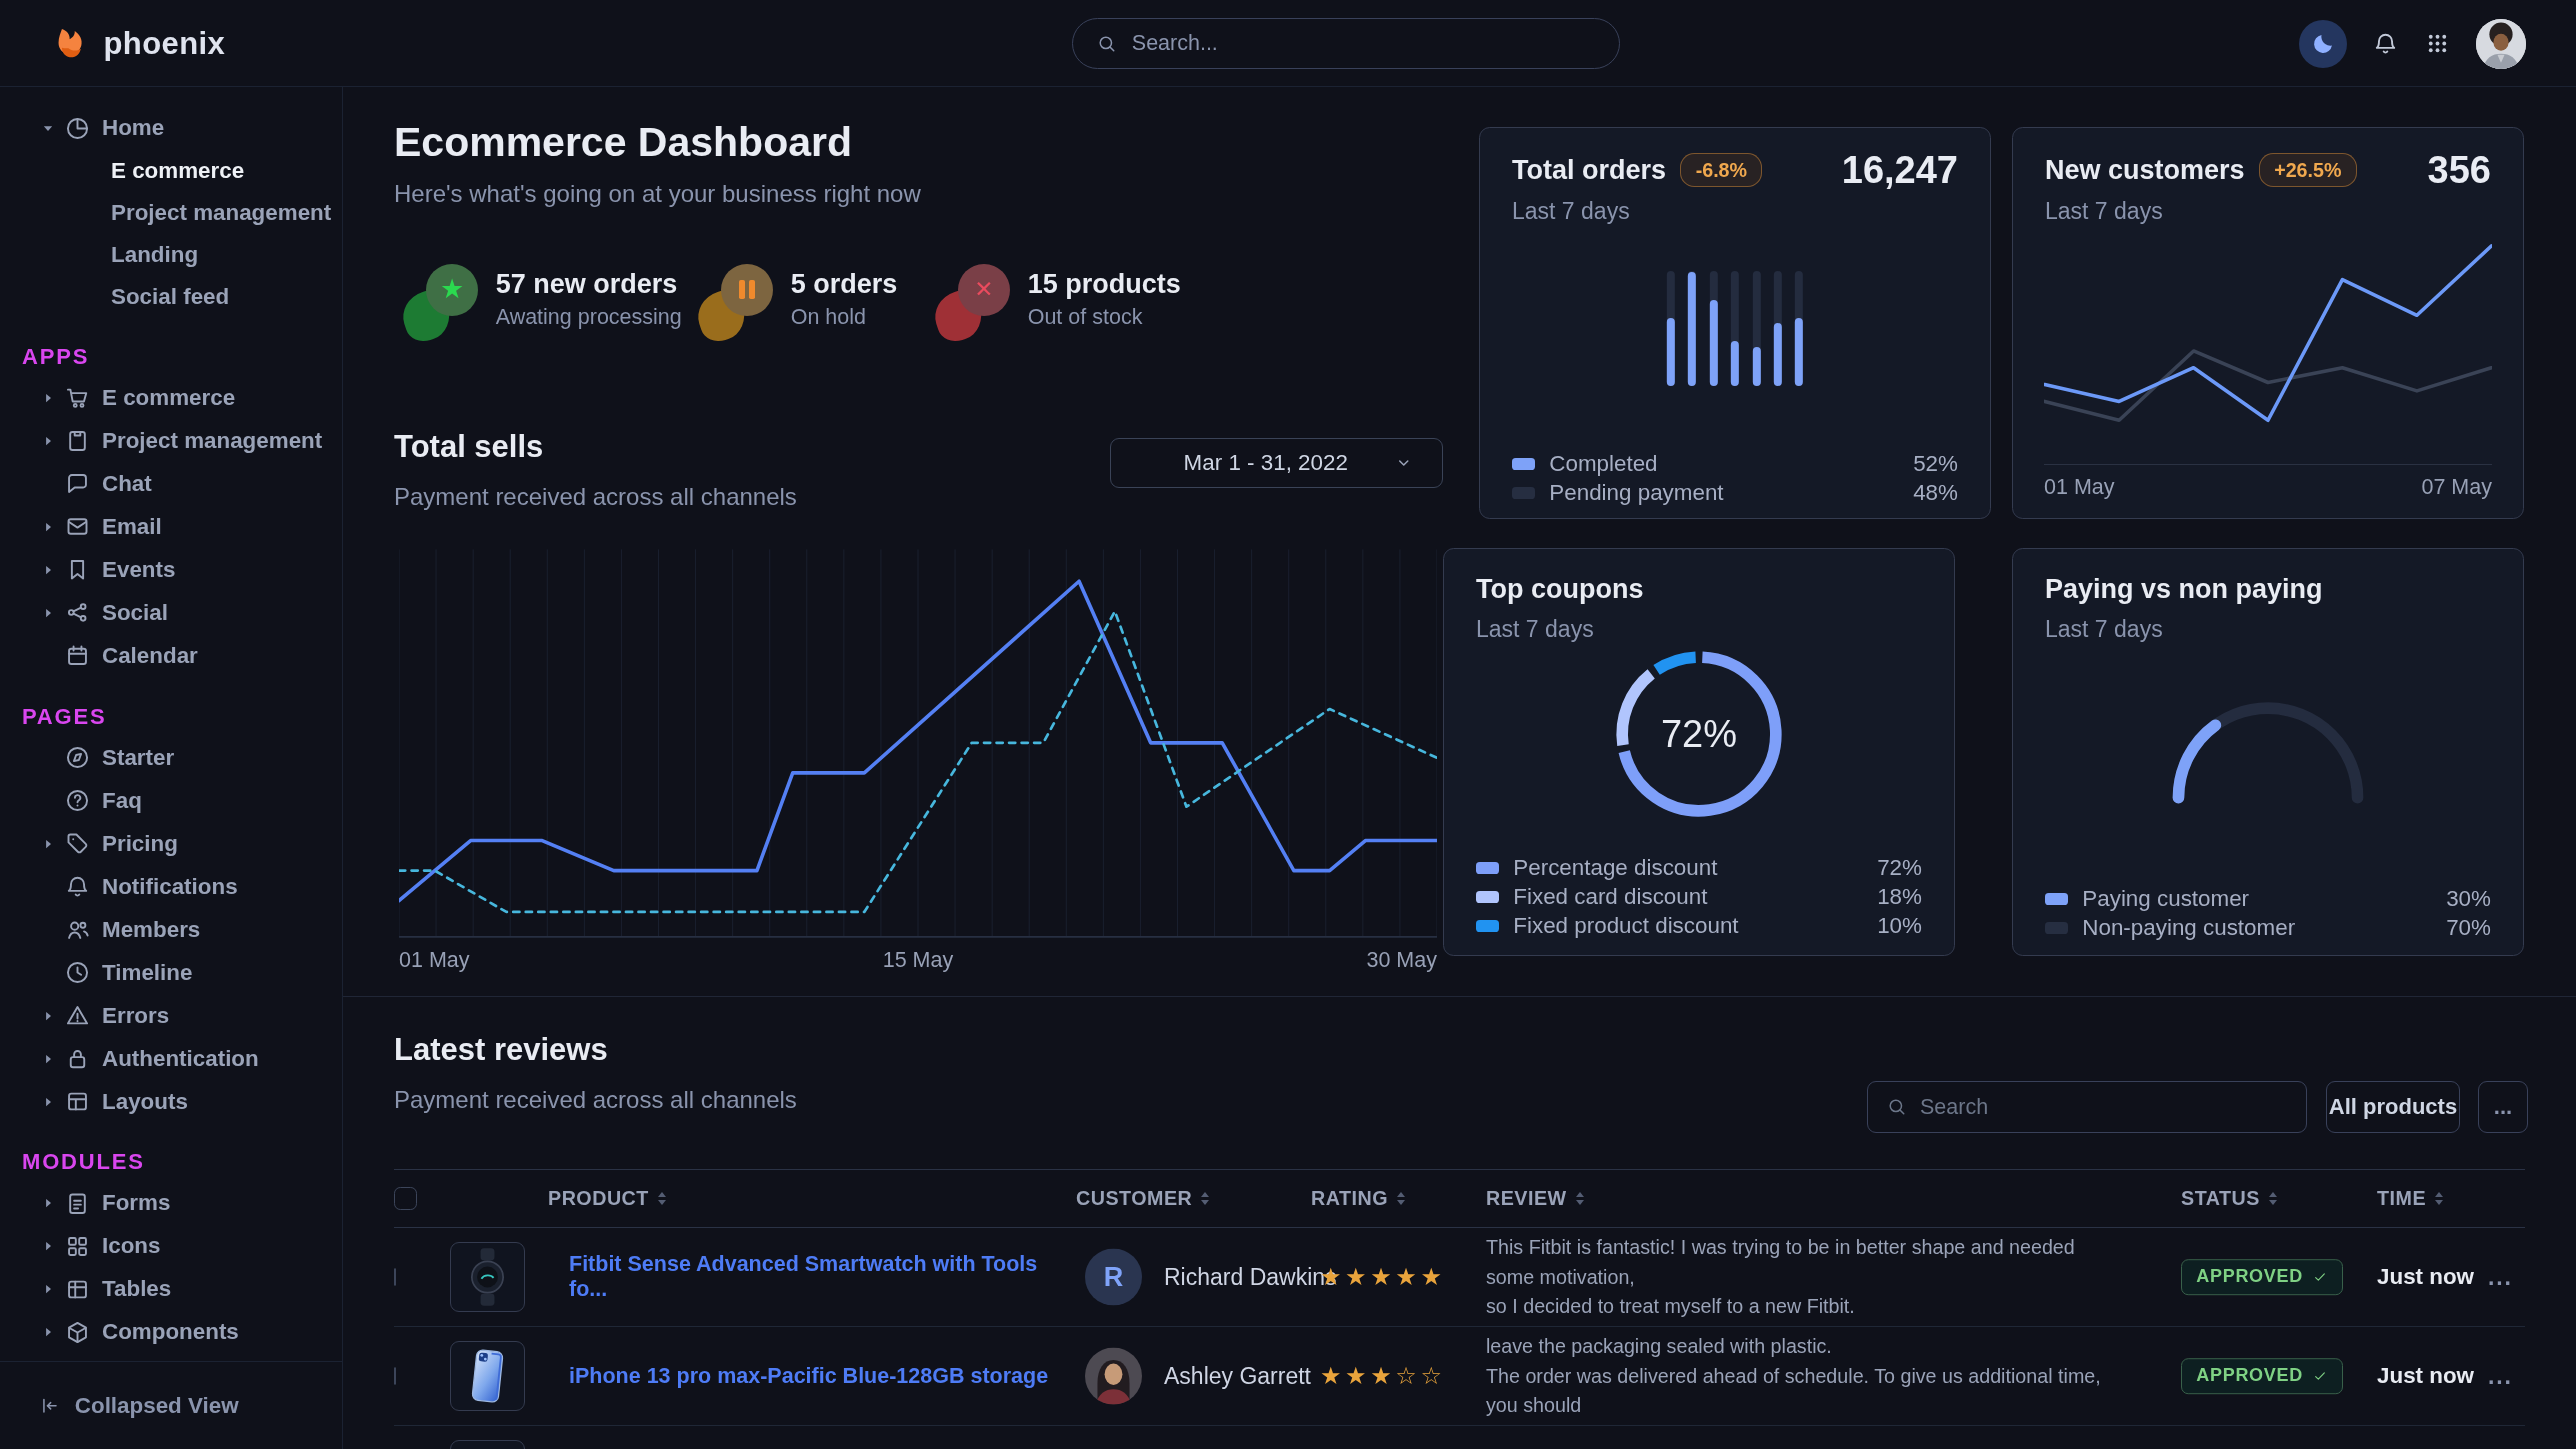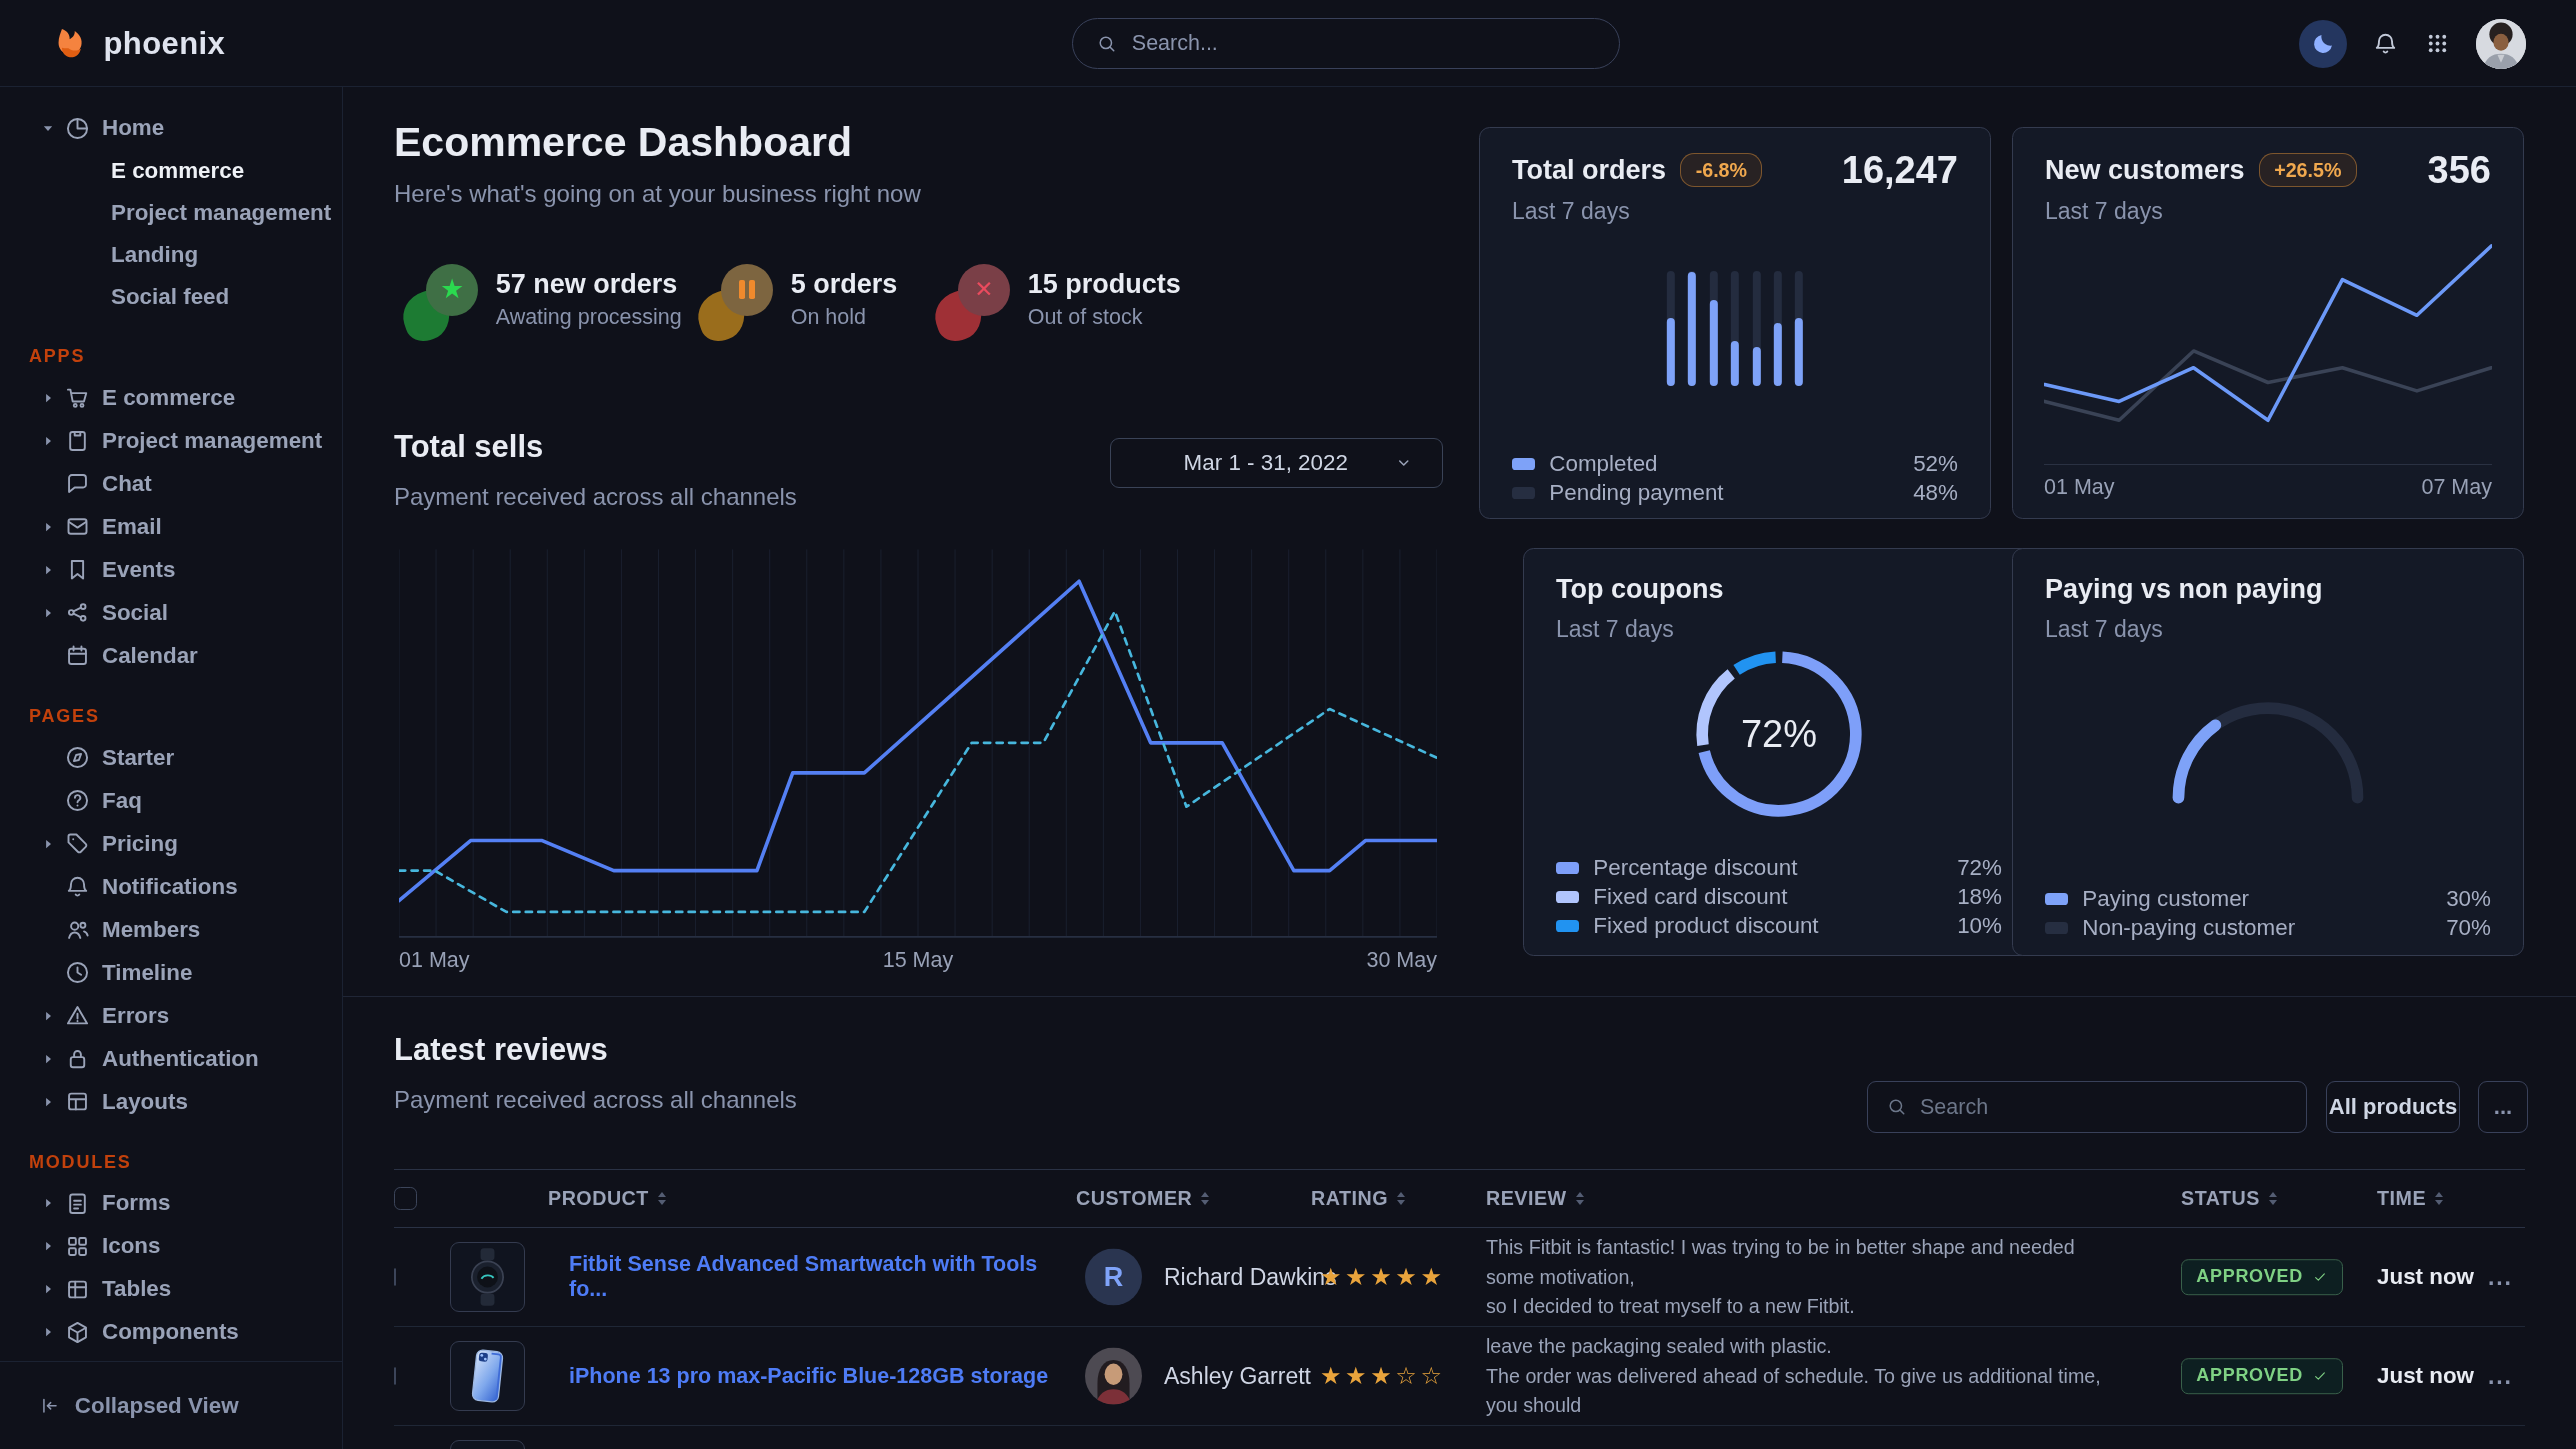--- a/index.html
+++ b/index.html
@@ -20,21 +20,21 @@
 
   
   .sidebar { position:absolute; left:0; top:87px; bottom:0; width:343px; border-right:0.9px solid #1b2232; }
   #sidebar-nav { padding-top:19.7px; }
   .s-item { height:43px; display:flex; align-items:center; padding-left:39px; cursor:pointer; }
   .s-caret { width:25px; color:#8a94ad; display:flex; align-items:center; }
   .s-icon { width:38px; color:#9aa3b8; display:flex; align-items:center; }
   .s-label { font-size:22.4px; font-weight:600; color:#9aa3b8; }
   .s-child { height:42px; display:flex; align-items:center; padding-left:111px; font-size:22.4px; font-weight:600; color:#9aa3b8; cursor:pointer; }
   .s-child.active { color:#eef1f6; font-weight:700; }
-  .s-section { margin-top:19.7px; height:39px; display:flex; align-items:center; padding-left:29px; font-size:18px; font-weight:700; letter-spacing:1.8px; color:#c2410c; }
+  .s-section { margin-top:19.7px; height:39px; display:flex; align-items:center; padding-left:22px; font-size:22px; font-weight:700; letter-spacing:1.8px; color:#d946ef; }
   .sidebar-footer { position:absolute; left:0; right:0; bottom:0; height:88px; border-top:0.9px solid #1b2232; display:flex; align-items:center; padding-left:39px; gap:14.3px; color:#8a94ad; font-size:22.4px; font-weight:600; cursor:pointer; }
 
   
   .main { position:absolute; left:343px; top:87px; right:0; bottom:0; overflow:hidden; }
   .page-title { position:absolute; left:51px; top:32px; font-size:41px; font-weight:700; color:#e9ecf3; }
   .page-subtitle { position:absolute; left:51px; top:93px; font-size:24px; color:#8a94ad; }
 
   .stats-row { position:absolute; left:60px; top:175px; display:flex; }
   .stat-group { display:flex; align-items:center; }
   .stat-icons { position:relative; width:82px; height:82px; }
@@ -54,21 +54,21 @@
   .date-select .ds-label { flex:1; text-align:center; font-size:22.4px; }
   .date-select .ds-chev { color:#9aa3b8; display:flex; }
 
   .sells-chart { position:absolute; left:56px; top:446px; }
   .sells-xlabels { position:absolute; left:56px; top:861px; width:1038px; display:flex; justify-content:space-between; font-size:21.5px; color:#98a1b6; }
 
   
   .card { position:absolute; background:#141926; border:0.9px solid #343b4f; border-radius:10.7px; }
   #card-orders { left:1136px; top:40px; width:512px; height:392px; }
   #card-customers { left:1669px; top:40px; width:512px; height:392px; }
-  #card-coupons { left:1180px; top:461px; width:512px; height:408px; }
+  #card-coupons { left:1100px; top:461px; width:512px; height:408px; }
   #card-paying { left:1669px; top:461px; width:512px; height:408px; }
   .card-head { position:absolute; left:32px; top:25px; right:32px; }
   .card-title-row { display:flex; align-items:center; }
   .card-title { font-size:27px; font-weight:700; color:#e9ecf3; }
   .badge { margin-left:14.3px; font-size:19.7px; font-weight:700; color:#f0a84e; padding:4.5px 14.3px; border-radius:14.3px; border:0.9px solid rgba(230,150,60,.45); background:rgba(229,120,11,.10); }
   .card-value { position:absolute; right:0; top:-3.6px; font-size:38px; font-weight:700; color:#e9ecf3; }
   .card-period { margin-top:10.7px; font-size:23px; color:#8a94ad; }
   .card-legend { position:absolute; left:32px; right:32px; }
   .legend-row { display:flex; align-items:center; height:29px; }
   .legend-swatch { width:23px; height:11.6px; border-radius:3.6px; margin-right:14.3px; }

